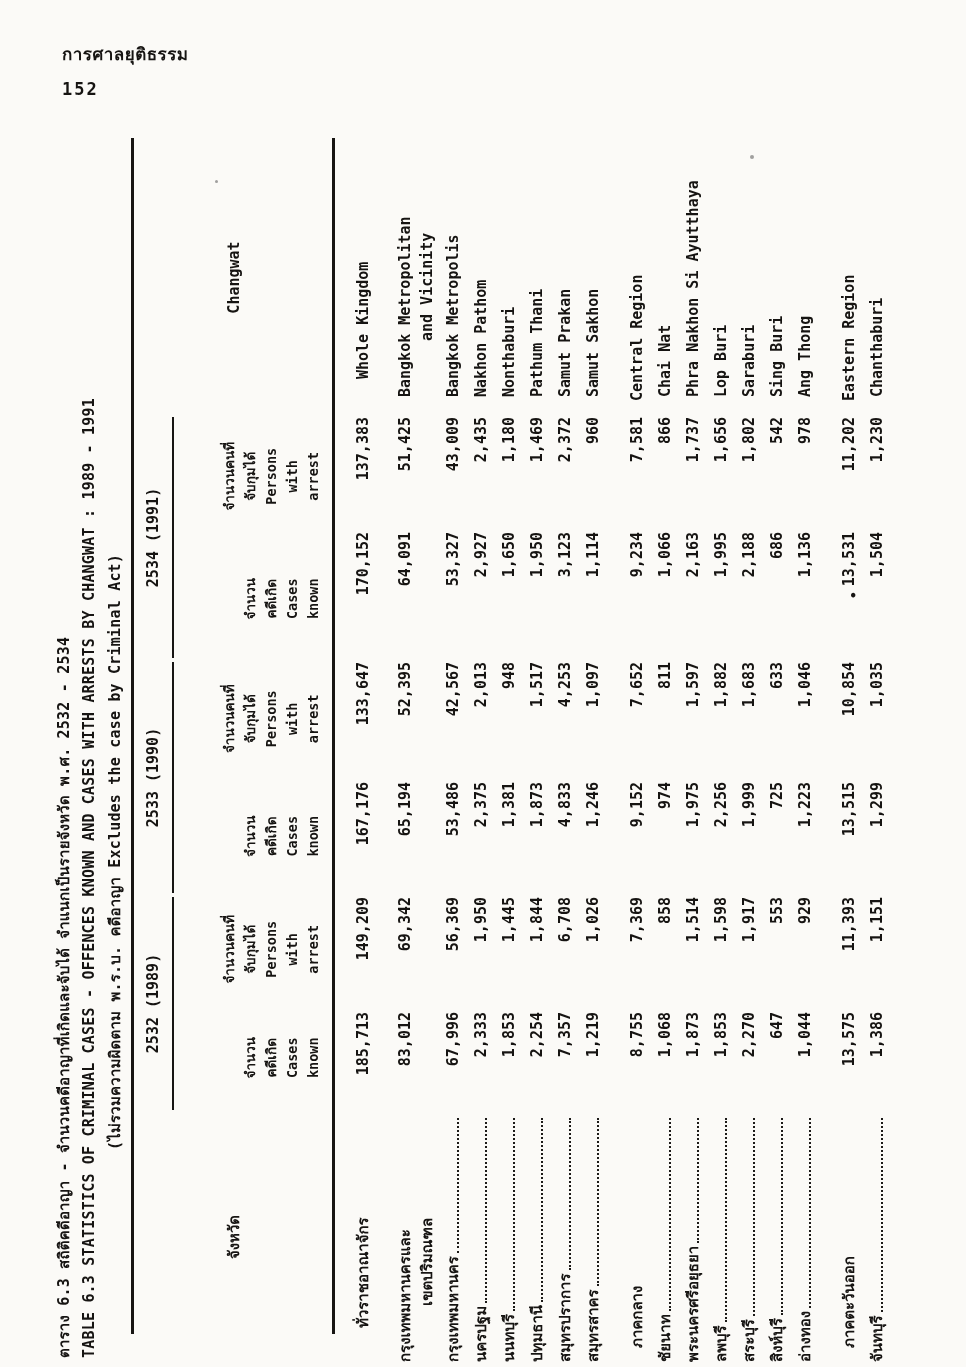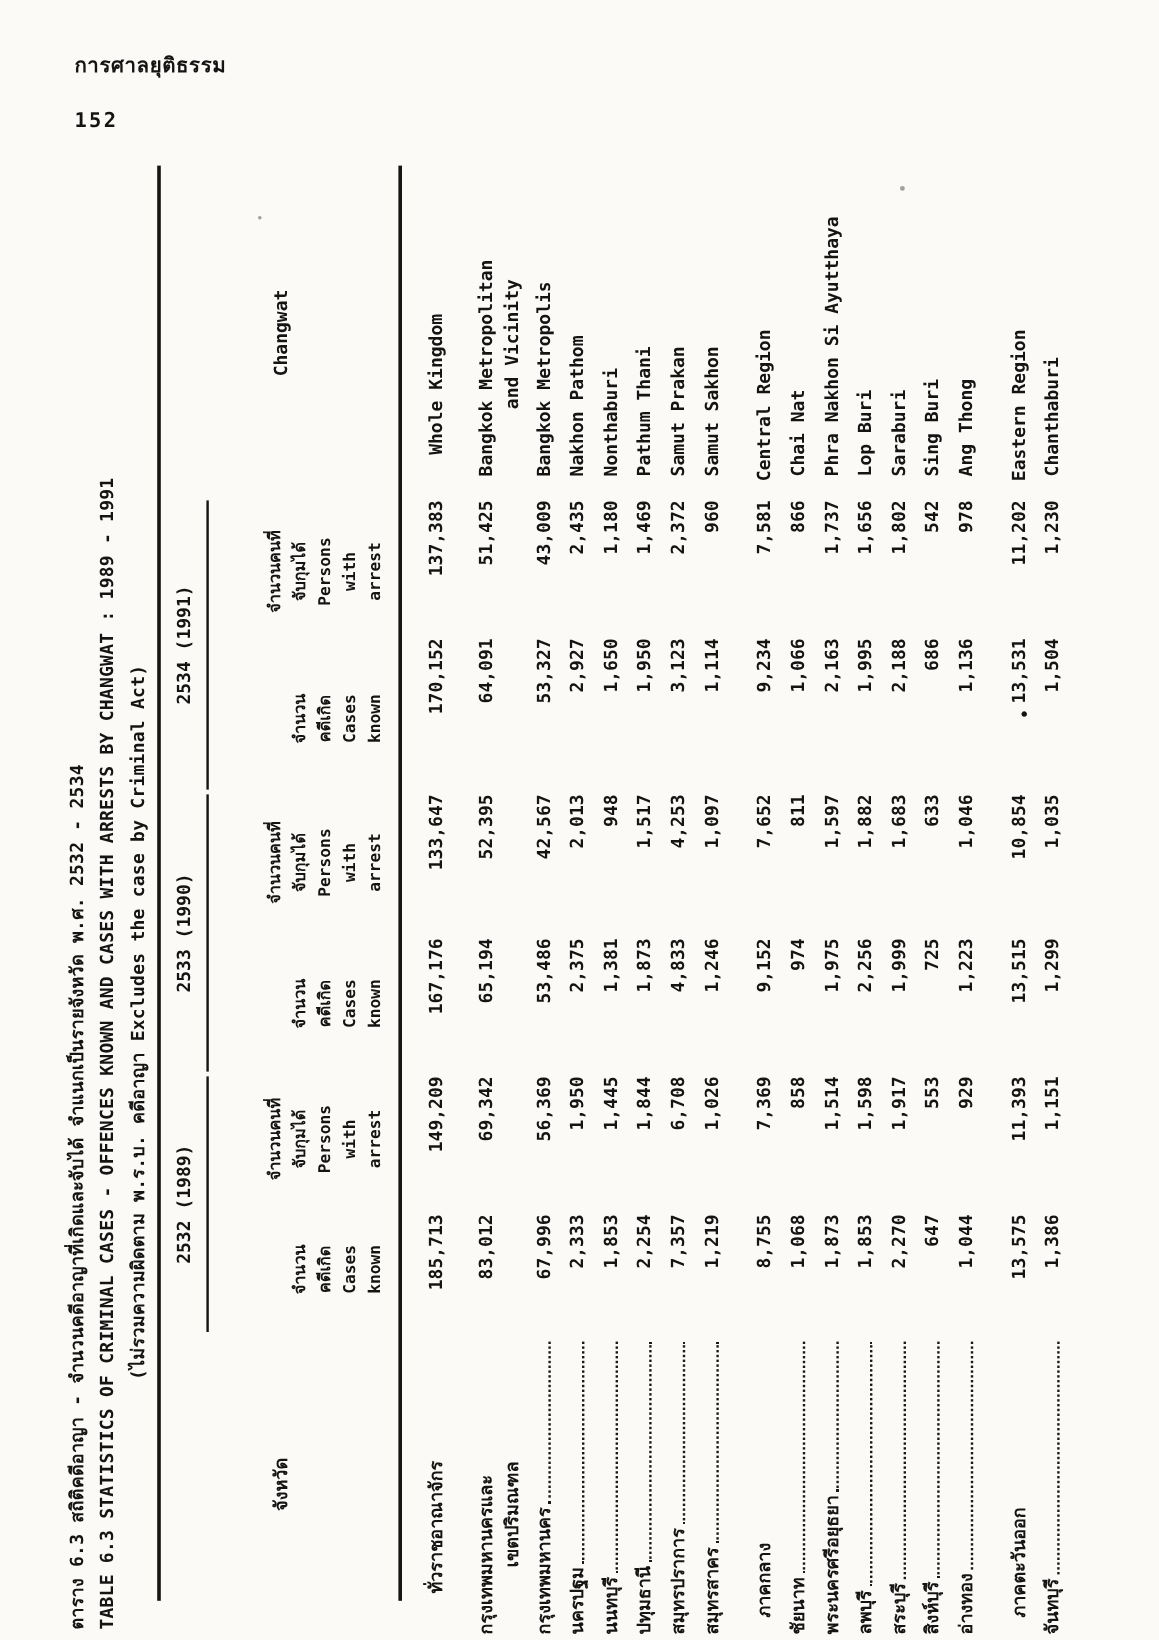--- a/index.html
+++ b/index.html
@@ -10,21 +10,21 @@
     color:#161412;
     -webkit-font-smoothing:antialiased;
   }
   .page {
     position:absolute; left:0; top:0; width:966px; height:1367px;
     background:#fbfaf7; overflow:hidden;padding-left:24px;
   }
   
   .page-header { position:absolute; left:62px; top:40px; }
   .ph-thai { font-size:17px; font-weight:700; letter-spacing:0.5px; }
-  .ph-num  { font-size:17px; font-weight:700; margin-top:24px; letter-spacing:2px; }
+  .ph-num  { font-size:17px; font-weight:700; margin-top:12px; letter-spacing:2px; }
 
   
   .rotated {
     position:absolute; left:52px; top:1362px;
     width:1240px; height:908px;
     transform:rotate(-90deg); transform-origin:0 0;
   }
   .title-block { position:absolute; left:4px; top:0; width:1232px; }
   .t-line { font-size:15px; font-weight:700; white-space:nowrap; letter-spacing:0.2px; }
   .t-line1 { margin-top:0; }

